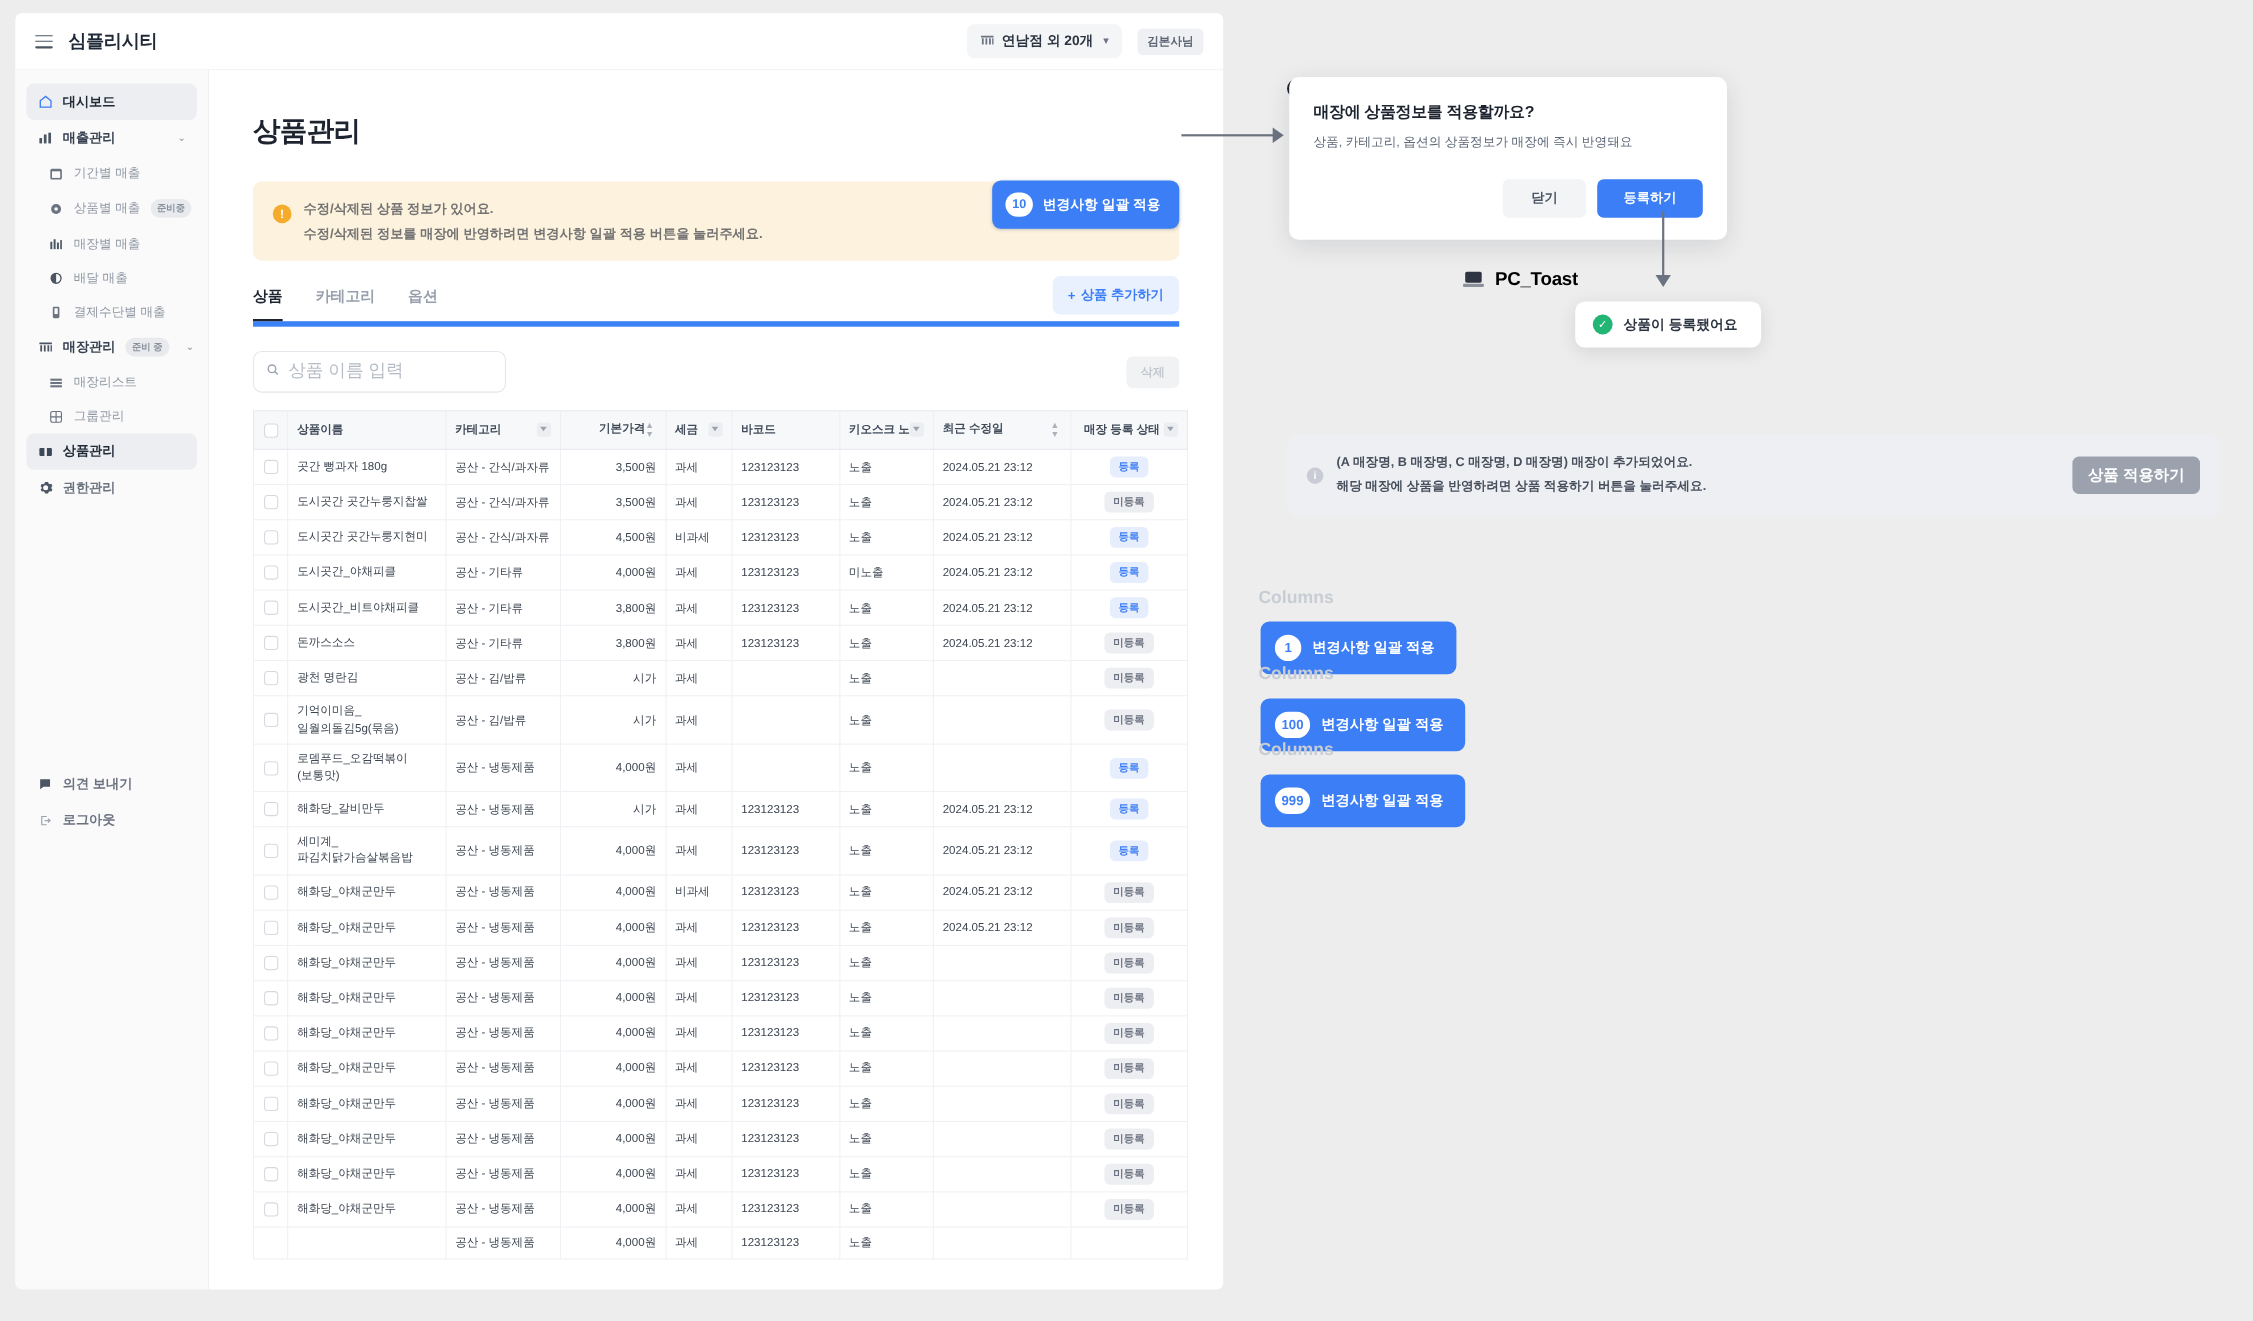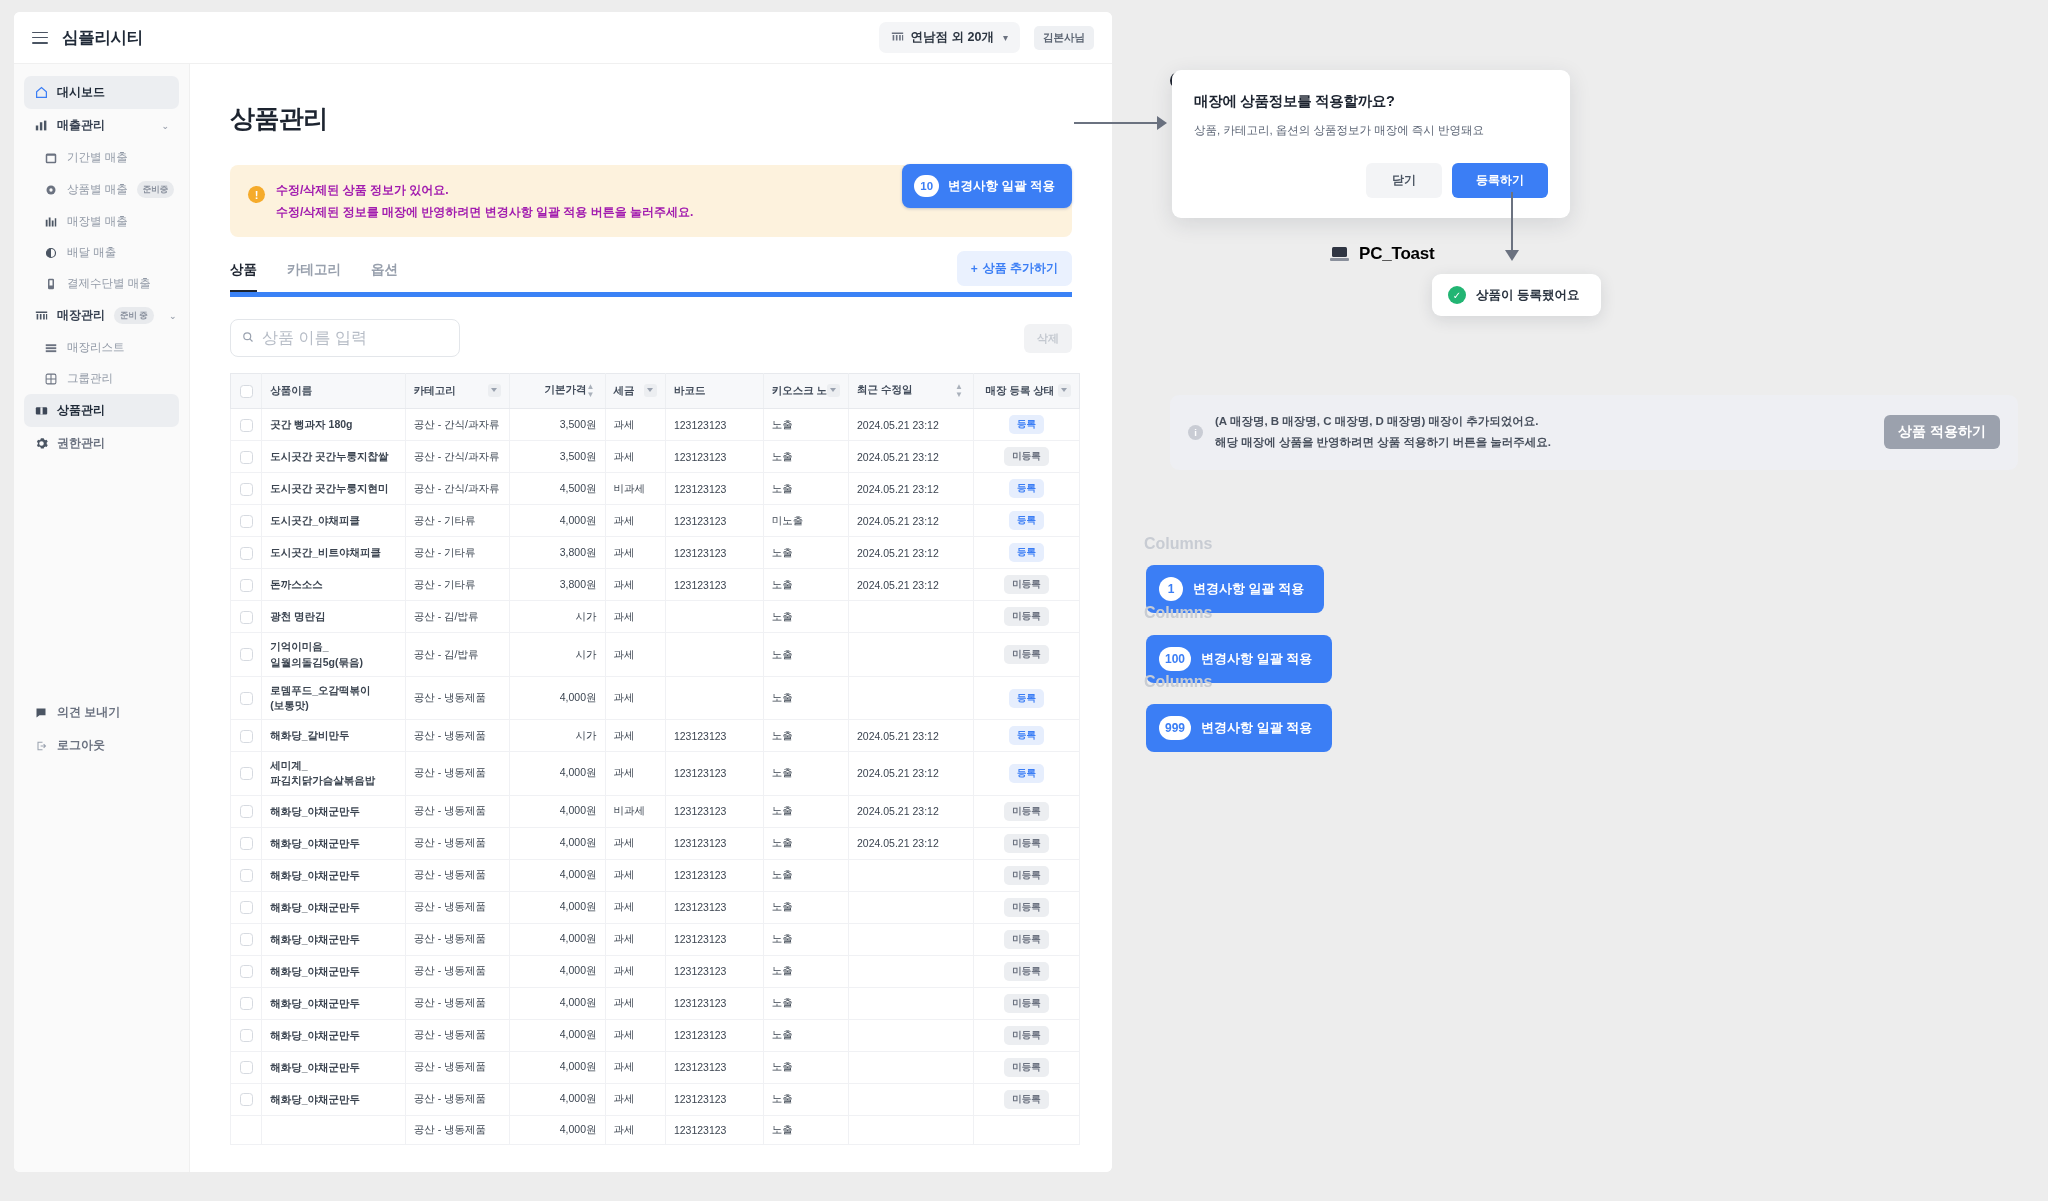--- a/index.html
+++ b/index.html
@@ -85,21 +85,21 @@
   }
 
   .alert {
     margin-top: 30px; background:#fdf2dd; border-radius:8px;
     padding: 14px 18px; display:flex; gap:11px; align-items:flex-start;
   }
   .alert-ico {
     width:17px;height:17px;border-radius:50%;background:#f5ab2b;color:#fff;
     display:flex;align-items:center;justify-content:center;font-size:11px;font-weight:800;flex:0 0 17px;margin-top:7px;
   }
-  .alert-lines { font-size:12px; color:#a21caf; font-weight:600; line-height:1.85; }
+  .alert-lines { font-size:12px; color:#737373; font-weight:600; line-height:1.85; }
 
   .tabs { margin-top: 24px; display:flex; gap:30px; border-bottom:5px solid #3b82f6; position:relative; }
   .tab { padding-bottom: 11px; font-size:13.5px; color:#98a0ad; font-weight:600; cursor:pointer; }
   .tab.active { color:#1d2430; font-weight:800; border-bottom:2.5px solid #1d2430; }
   .add-btn {
     position:absolute; right:0; top:-10px;
     background:#eaf1fe; color:#3b7ef5; border:none; border-radius:7px;
     padding: 9px 14px; font-size:12px; font-weight:700; cursor:pointer;
     display:flex; align-items:center; gap:5px;
   }
@@ -148,21 +148,21 @@
   }
   .filter-ico { float:right; width:13px; height:13px; background:#eceef1; border-radius:3px; position:relative; cursor:pointer; }
   .filter-ico::after {
     content:""; position:absolute; left:3px; top:4px;
     border-left:3.5px solid transparent; border-right:3.5px solid transparent; border-top:4px solid #9aa2af;
   }
   .sort-ico { float:right; margin-right:2px; color:#aab1bb; font-size:8px; line-height:1; cursor:pointer; }
   .pill { display:inline-block; font-size:9.5px; font-weight:700; padding:3px 8px; border-radius:5px; }
   .pill.reg   { background:#e6eefd; color:#3b7ef5; }
   .pill.unreg { background:#eceef1; color:#6b7280; }
-  .two-line { line-height:1.45;font-weight:bold; }
+  .two-line { line-height:1.45; }
 
   
   .anno-label {
     position:absolute; display:flex; align-items:center; gap:10px;
     font-size:17px; font-weight:800; color:#000000; letter-spacing:-0.2px;margin-top:32px;
   }
   .dot-ico { width:17px; height:17px; border-radius:50%; background:#1f2430; display:inline-block; }
   .laptop-ico { width:19px; height:14px; position:relative; display:inline-block; }
   .laptop-ico .scr { position:absolute; left:2px; top:0; width:15px; height:10px; background:#2f3542; border-radius:1.5px; }
   .laptop-ico .base { position:absolute; left:0; bottom:0; width:19px; height:3px; background:#8a909c; border-radius:1px; }

